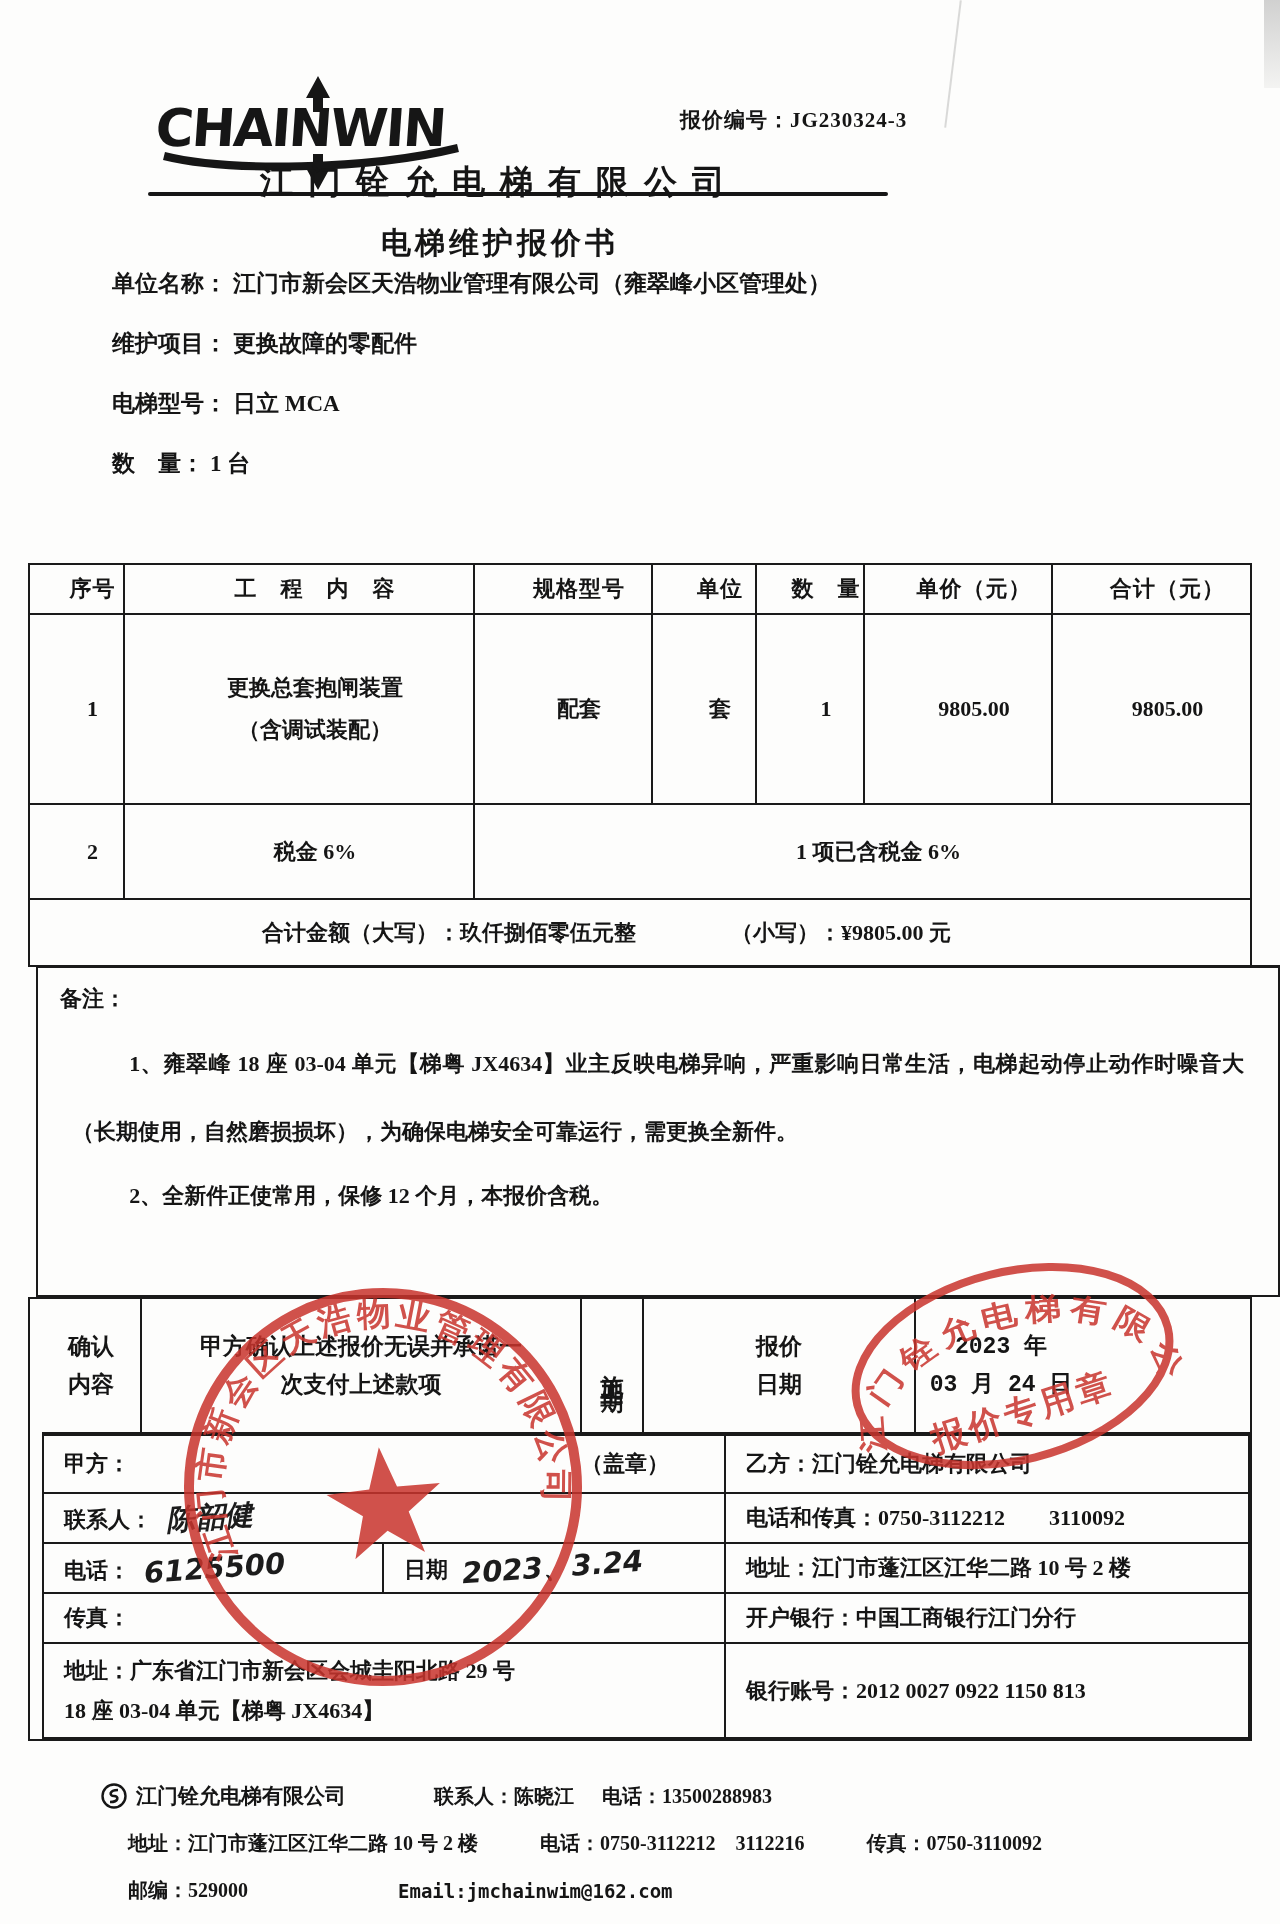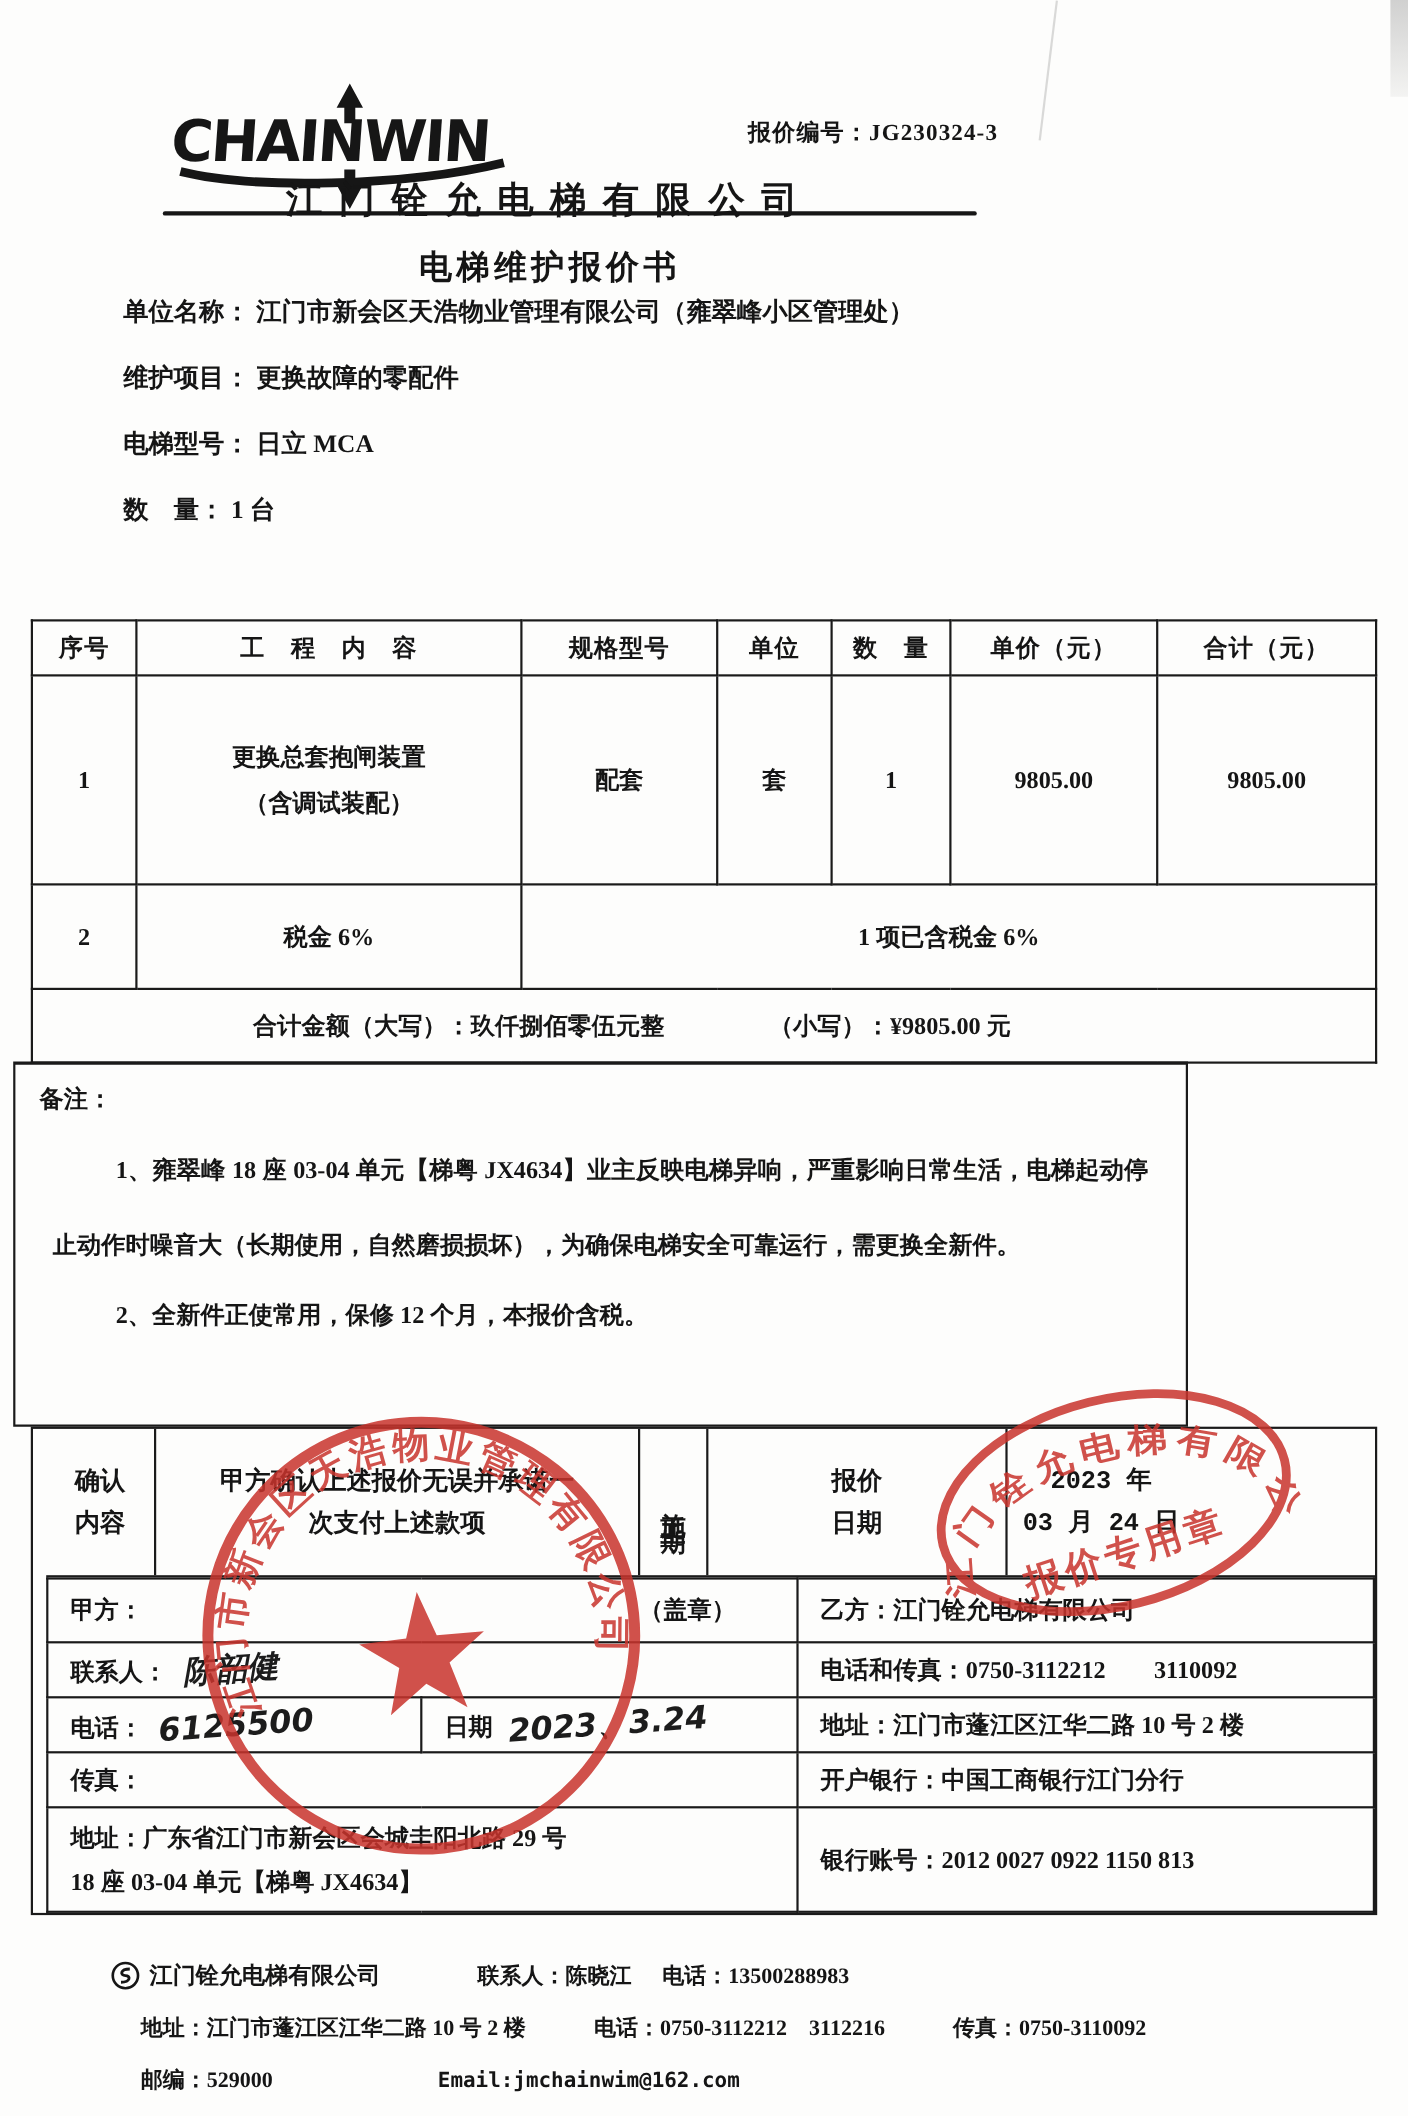--- a/index.html
+++ b/index.html
@@ -28,30 +28,30 @@
 
   
   .fields { position:absolute; left:112px; top:268px; width:1080px; font-size:23px; font-weight:700; }
   .field-line { height:60px; display:flex; align-items:flex-start; white-space:nowrap; }
   .field-line .flabel { margin-right:6px; }
 
   
   table { border-collapse:collapse; table-layout:fixed; }
   .quote-table { position:absolute; left:28px; top:563px; width:1224px;
     font-size:22px; font-weight:600; }
-  .quote-table th, .quote-table td { border:2px solid #1a1a1a; text-align:center; vertical-align:middle; }
+  .quote-table th, .quote-table td { border:2px solid #1a1a1a; text-align:center; vertical-align:middle;padding-left:32px; }
   .quote-table th { font-weight:700; letter-spacing:1px; }
   .two-line { line-height:42px; }
   .total-cell { text-align:left !important; }
   .total-flex { display:flex; align-items:center; }
   .total-words { margin-left:200px; }
   .total-figures { margin-left:95px; }
 
   
-  .remarks-box { position:absolute; left:12px; top:965px; width:1068px; height:332px;
+  .remarks-box { position:absolute; left:36px; top:965px; width:1244px; height:332px;
     border:2px solid #1a1a1a; border-top:3px solid #1a1a1a; padding:16px 22px 0 22px;
     font-size:22px; font-weight:600; }
   .remarks-label { font-weight:700; }
   .remark-para { margin:16px 12px 0 12px; line-height:68px; text-indent:2.6em; text-align:justify; }
   .remark-para.second { margin-top:-4px; }
 
   
   .confirm-box { position:absolute; left:28px; top:1297px; width:1224px; border:2px solid #1a1a1a;padding-left:12px; }
   .confirm-top { display:grid; grid-template-columns:100px 440px 62px 272px 170px auto;
     height:135px; border-bottom:2px solid #1a1a1a; font-size:23px; font-weight:600; }

